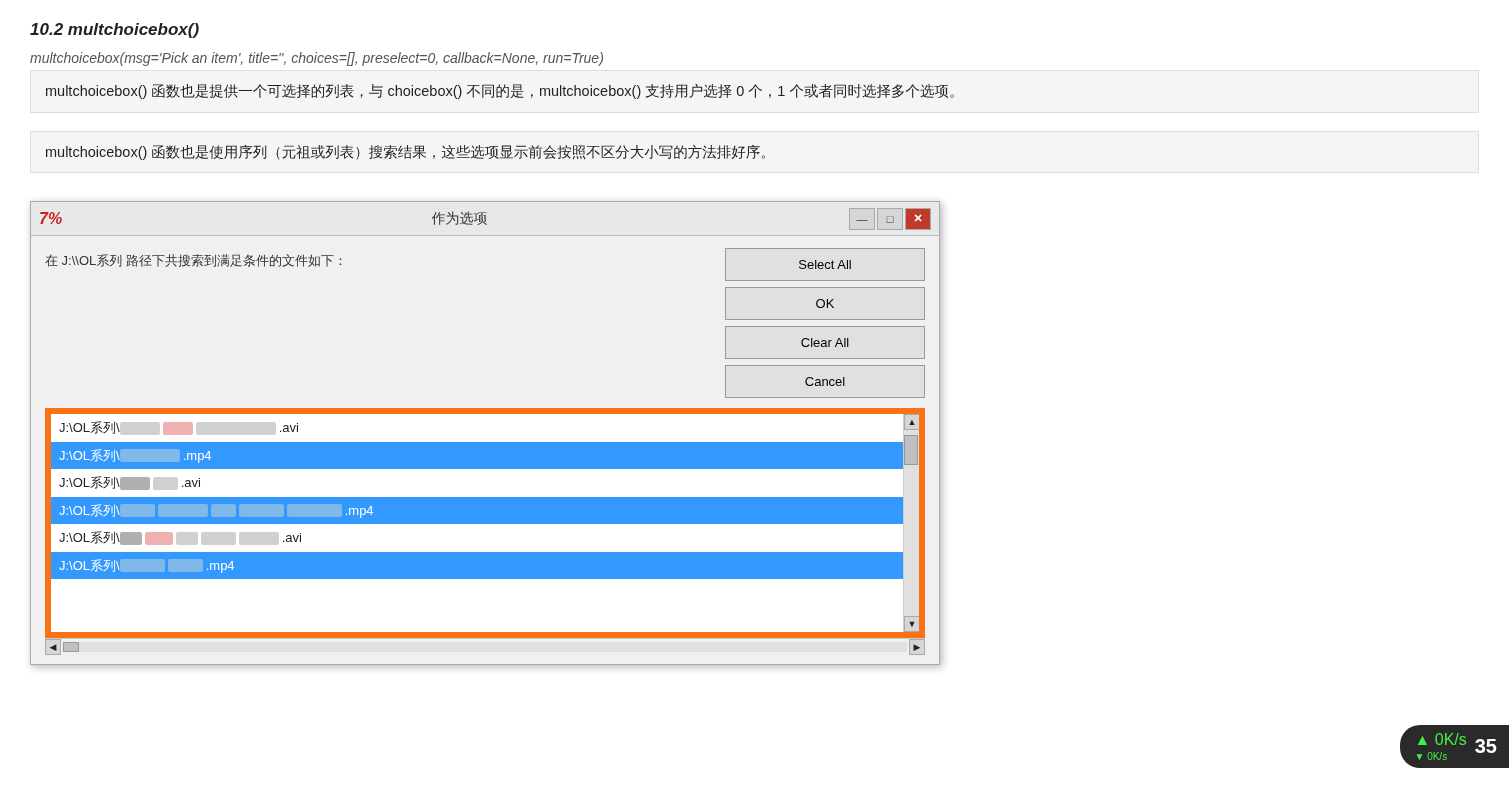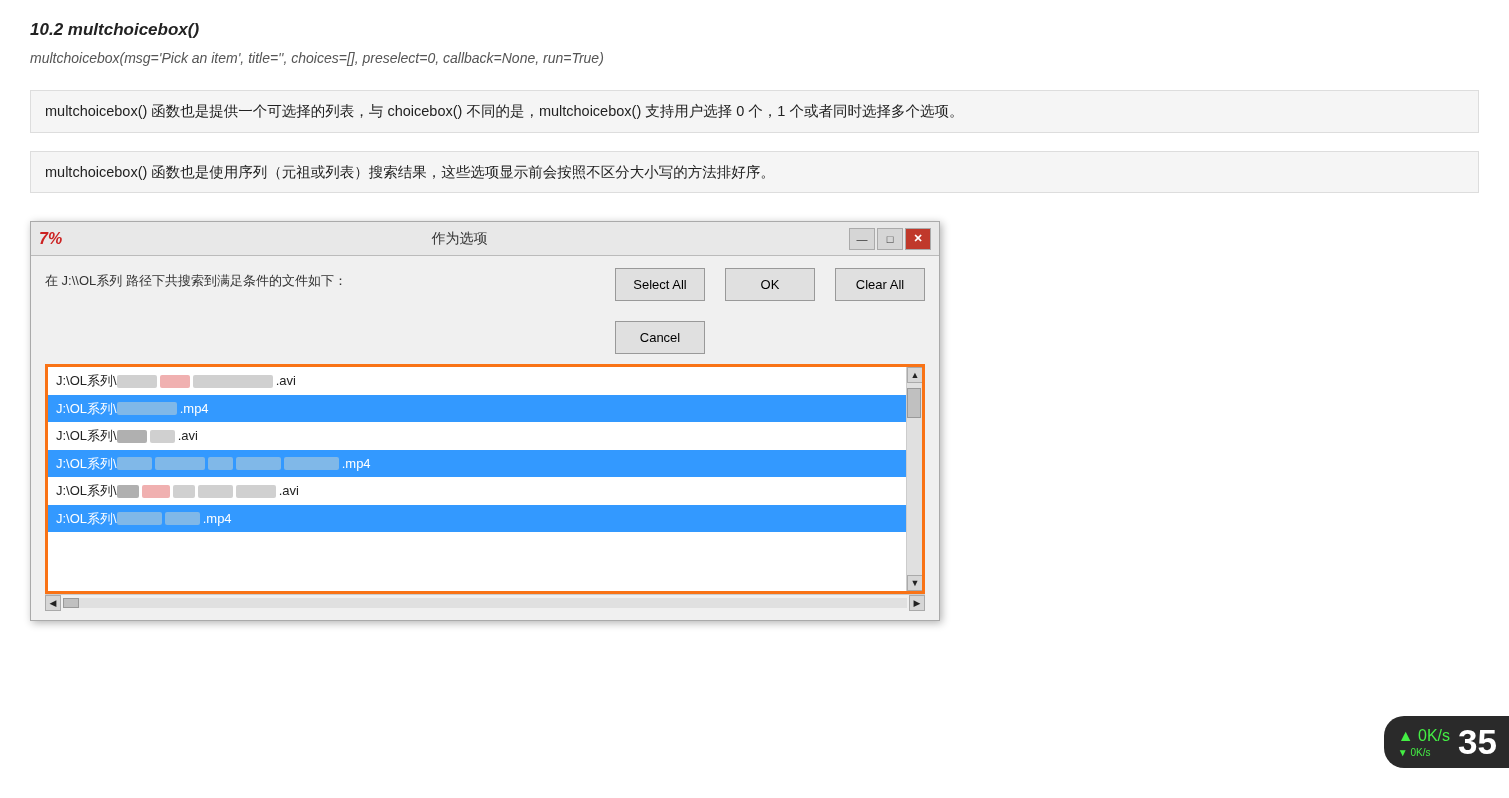--- a/index.html
+++ b/index.html
@@ -13,21 +13,21 @@
     .section-title {
       font-style: italic;
       font-weight: bold;
       font-size: 17px;
       margin-bottom: 10px;
     }
     .signature {
       font-style: italic;
       font-size: 14px;
       color: #555;
-      margin-bottom: 24px;
+      margin-bottom: 4px;
     }
     .desc-block {
       background: #f5f5f5;
       border: 1px solid #ddd;
       padding: 8px 14px;
       margin-bottom: 18px;
       font-size: 14.5px;
       line-height: 1.7;
     }
     
@@ -97,37 +97,37 @@
     }
     .dialog-msg {
       flex: 1;
       font-size: 13px;
       color: #333;
       padding-top: 4px;
       padding-right: 10px;
     }
     .dialog-buttons {
       display: grid;
-      grid-template-columns: 1fr 1fr 1fr;
-      gap: 20px;
+      grid-template-columns: 1fr;
+      gap: 6px;
       min-width: 200px;
     }
     .dlg-btn {
       background: #e0e0e0;
       border: 1px solid #999;
       padding: 8px 0;
       font-size: 13px;
       cursor: pointer;
       text-align: center;
       min-width: 90px;
     }
     
     .listbox-container {
       background: #fff;
-      border: 3px solid #f97316;
+      border: 6px solid #f97316;
       position: relative;
       height: 230px;
       overflow: hidden;
       display: flex;
     }
     .listbox-scroll {
       flex: 1;
       overflow-y: auto;
       overflow-x: auto;
     }
@@ -198,21 +198,21 @@
       font-size: 12px;
     }
     .speed-arrows {
       display: flex;
       flex-direction: column;
       gap: 2px;
     }
     .speed-up { color: #44ee44; font-size: 16px; }
     .speed-down { color: #44ee44; font-size: 10px; }
     .speed-num {
-      font-size: 35px;
+      font-size: 20px;
       font-weight: bold;
       color: #fff;
     }
   </style>
 </head>
 <body>
 
 
 
 

